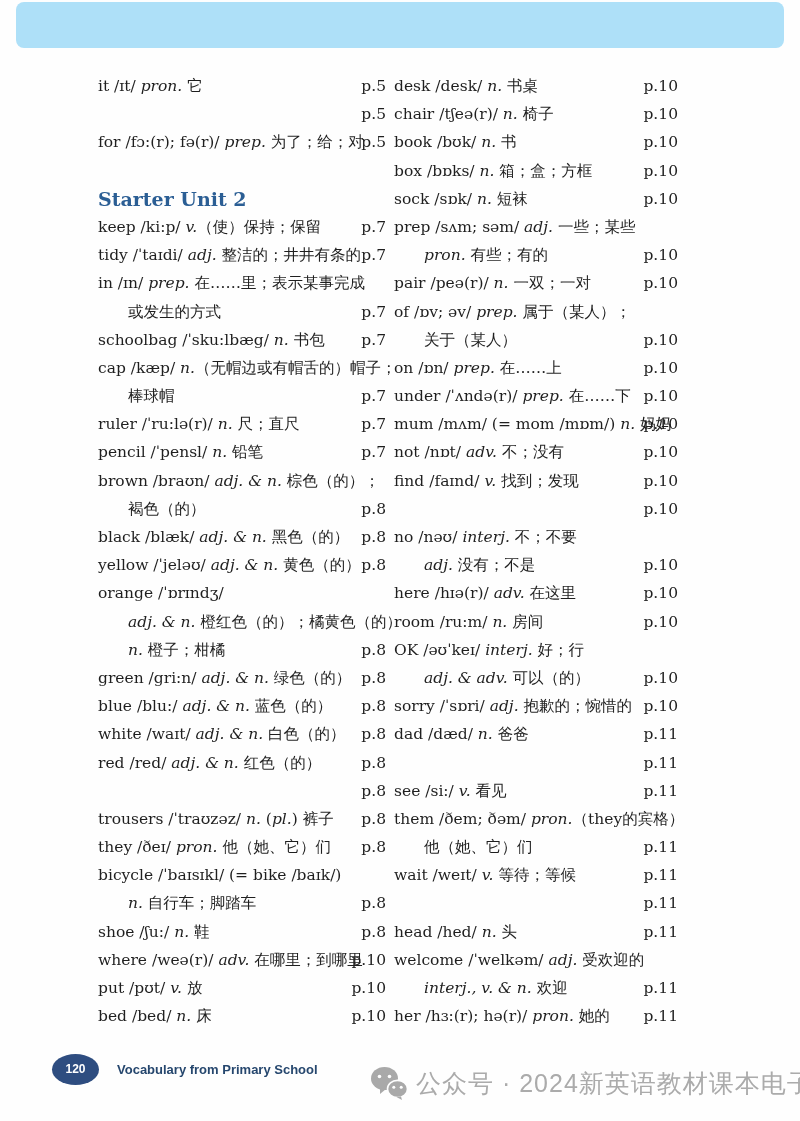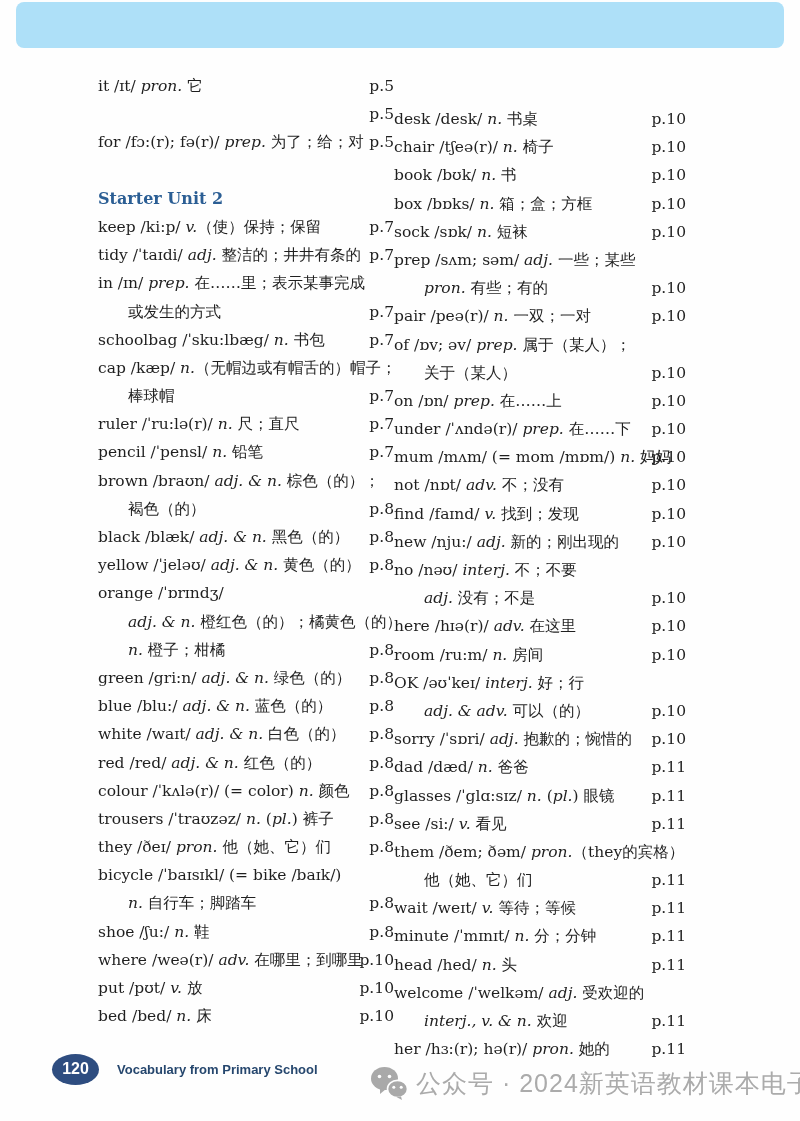--- a/index.html
+++ b/index.html
@@ -8,39 +8,39 @@
     background:#fefefe;
     font-family:"DejaVu Serif","Liberation Serif",serif;
     color:var(--body,#1f1f1f);
   }
   .top-bar{
     position:absolute;left:16px;right:16px;top:2px;height:46px;
     background:var(--bar,#aee0f8);border-radius:8px;
   }
   .col{position:absolute;top:72px;}
   .col-left{left:82px;width:296px;margin-left:16px;}
-  .col-right{left:394px;width:292px;margin-top:33px;}
+  .col-right{left:394px;width:292px;}
   .row{
     position:relative;height:28.2px;display:flex;align-items:center;
     font-size:15.5px;white-space:nowrap;line-height:28.2px;
   }
   .row .t{display:inline-block;}
   .row.ind .t{padding-left:30px;}
-  .row .pg{position:absolute;right:0;top:0;height:28.2px;line-height:28.2px;}
+  .row .pg{position:absolute;right:8px;top:0;height:28.2px;line-height:28.2px;}
   .row.section{
     font-family:"DejaVu Serif","Liberation Serif",serif;
-    font-weight:bold;font-size:16px;color:var(--section,#2b5e94);
+    font-weight:bold;font-size:19px;color:var(--section,#2b5e94);
   }
   .row i{font-style:italic;}
   .footer{position:absolute;left:52px;top:1053px;height:32px;display:flex;align-items:center;}
   .badge{
     width:47px;height:31px;border-radius:50%;background:var(--badge,#2e4d80);
     display:flex;align-items:center;justify-content:center;
     font-family:"Liberation Sans","DejaVu Sans",sans-serif;
-    font-weight:bold;font-size:16px;color:#ffffff;
+    font-weight:bold;font-size:12px;color:#ffffff;
   }
   .footer-title{
     margin-left:18px;
     font-family:"Liberation Sans","DejaVu Sans",sans-serif;
     font-weight:bold;font-size:13px;color:var(--footer_text,#26476e);
   }
   .watermark{
     position:absolute;left:370px;top:1063px;height:40px;
     display:flex;align-items:center;color:var(--watermark,#ababab);
   }
@@ -140,21 +140,20 @@
       </div>
       <div class="row">
         <span class="t"><span>white /waɪt/ </span><i>adj. &amp; n.</i><span> 白色（的）</span></span>
         <span class="pg">p.8</span>
       </div>
       <div class="row">
         <span class="t"><span>red /red/ </span><i>adj. &amp; n.</i><span> 红色（的）</span></span>
         <span class="pg">p.8</span>
       </div>
       <div class="row">
-        <span class="t"><span>colour /ˈkʌlə(r)/ (= color) </span><i>n.</i><span> 颜色</span></span>
         <span class="pg">p.8</span>
       </div>
       <div class="row">
         <span class="t"><span>trousers /ˈtraʊzəz/ </span><i>n.</i><span> (</span><i>pl.</i><span>) 裤子</span></span>
         <span class="pg">p.8</span>
       </div>
       <div class="row">
         <span class="t"><span>they /ðeɪ/ </span><i>pron.</i><span> 他（她、它）们</span></span>
         <span class="pg">p.8</span>
       </div>
@@ -235,21 +234,20 @@
       </div>
       <div class="row">
         <span class="t"><span>not /nɒt/ </span><i>adv.</i><span> 不；没有</span></span>
         <span class="pg">p.10</span>
       </div>
       <div class="row">
         <span class="t"><span>find /faɪnd/ </span><i>v.</i><span> 找到；发现</span></span>
         <span class="pg">p.10</span>
       </div>
       <div class="row">
-        <span class="t"><span>new /nju:/ </span><i>adj.</i><span> 新的；刚出现的</span></span>
         <span class="pg">p.10</span>
       </div>
       <div class="row">
         <span class="t"><span>no /nəʊ/ </span><i>interj.</i><span> 不；不要</span></span>
       </div>
       <div class="row ind">
         <span class="t"><i>adj.</i><span> 没有；不是</span></span>
         <span class="pg">p.10</span>
       </div>
       <div class="row">
@@ -269,40 +267,38 @@
       </div>
       <div class="row">
         <span class="t"><span>sorry /ˈsɒri/ </span><i>adj.</i><span> 抱歉的；惋惜的</span></span>
         <span class="pg">p.10</span>
       </div>
       <div class="row">
         <span class="t"><span>dad /dæd/ </span><i>n.</i><span> 爸爸</span></span>
         <span class="pg">p.11</span>
       </div>
       <div class="row">
-        <span class="t"><span>glasses /ˈglɑ:sɪz/ </span><i>n.</i><span> (</span><i>pl.</i><span>) 眼镜</span></span>
         <span class="pg">p.11</span>
       </div>
       <div class="row">
         <span class="t"><span>see /si:/ </span><i>v.</i><span> 看见</span></span>
         <span class="pg">p.11</span>
       </div>
       <div class="row">
         <span class="t"><span>them /ðem; ðəm/ </span><i>pron.</i><span>（they的宾格）</span></span>
       </div>
       <div class="row ind">
         <span class="t"><span>他（她、它）们</span></span>
         <span class="pg">p.11</span>
       </div>
       <div class="row">
         <span class="t"><span>wait /weɪt/ </span><i>v.</i><span> 等待；等候</span></span>
         <span class="pg">p.11</span>
       </div>
       <div class="row">
-        <span class="t"><span>minute /ˈmɪnɪt/ </span><i>n.</i><span> 分；分钟</span></span>
         <span class="pg">p.11</span>
       </div>
       <div class="row">
         <span class="t"><span>head /hed/ </span><i>n.</i><span> 头</span></span>
         <span class="pg">p.11</span>
       </div>
       <div class="row">
         <span class="t"><span>welcome /ˈwelkəm/ </span><i>adj.</i><span> 受欢迎的</span></span>
       </div>
       <div class="row ind">

